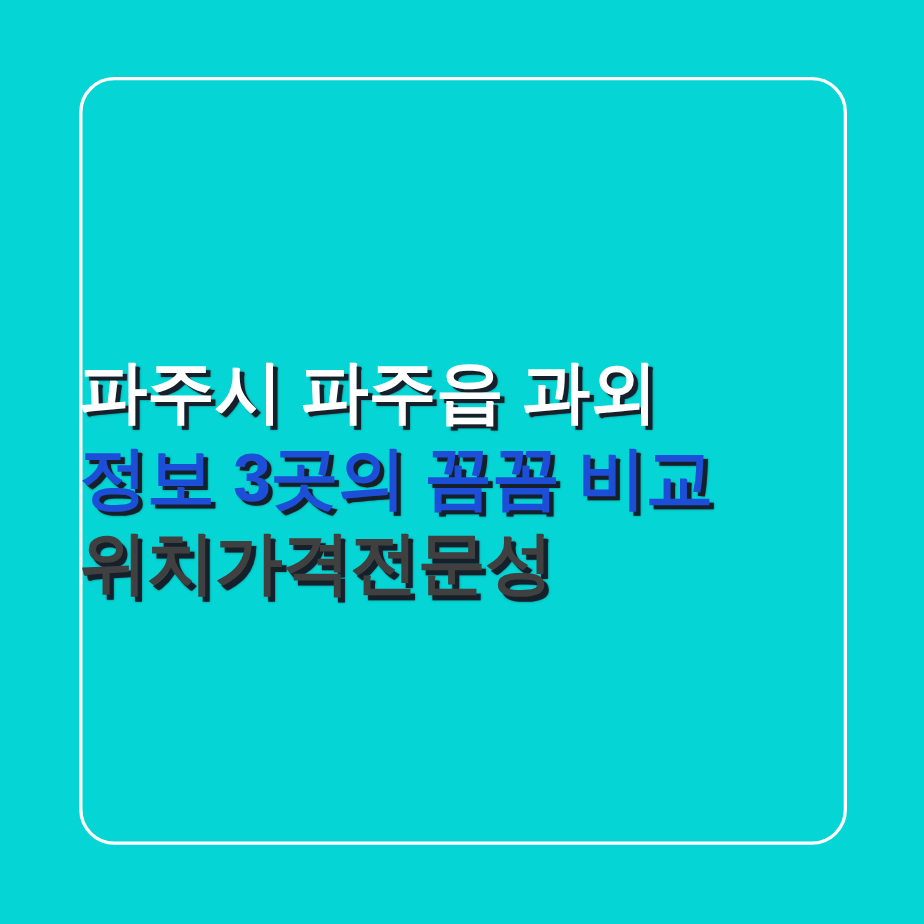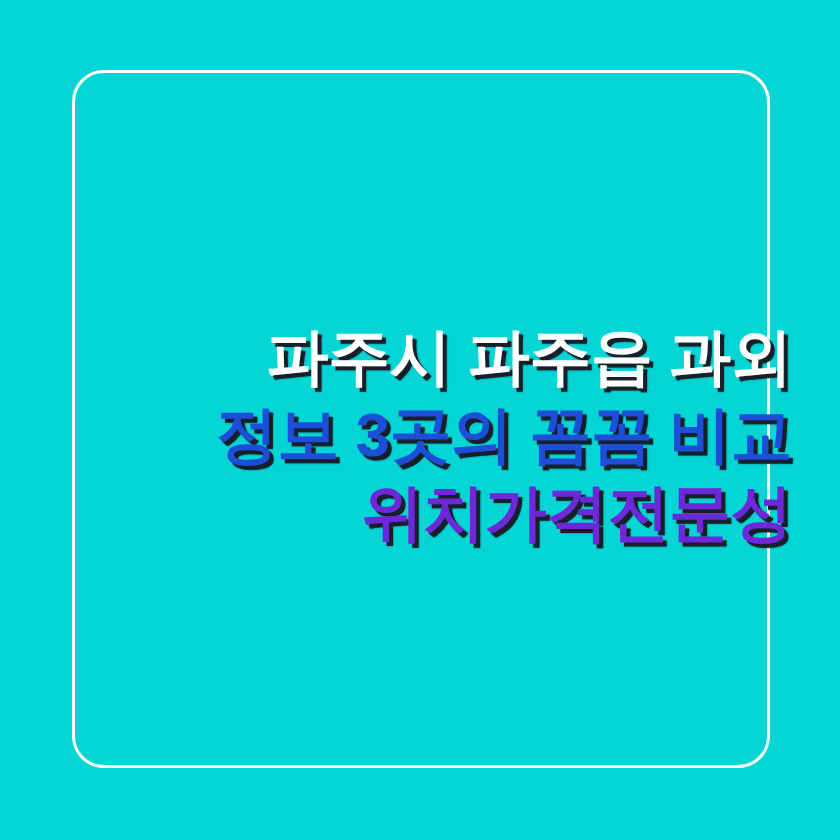--- a/index.html
+++ b/index.html
@@ -33,22 +33,22 @@
     box-sizing: border-box;
     pointer-events: none;
   }
 
   
   #title-block {
     position: absolute;
     left: 0;
     right: 0;
     top: 318px;
-    text-align: right;
-    padding: 0 48px;
+    text-align: left;
+    padding: 0 72px;
     box-sizing: border-box;
   }
 
   .title-line {
     display: block;
     color: #ffffff;
     font-family: "Liberation Sans", "DejaVu Sans", sans-serif;
     font-size: 62px;
     font-weight: 700;
     line-height: 78px;
@@ -63,16 +63,16 @@
 </head>
 <body>
 
 <div id="poster" style="background: rgb(6, 213, 213);">
 
   <div id="frame" style="border: 3px solid rgb(255, 255, 255); border-radius: 32px;"></div>
 
   <div id="title-block">
     <span class="title-line" style="color: rgb(255, 255, 255); text-shadow: rgb(22, 32, 43) 4px 4px 0px, rgba(10, 18, 26, 0.55) 4px 4px 2px;">파주시 파주읍 과외</span>
     <span class="title-line" style="color: #1d4ed8; text-shadow: rgb(22, 32, 43) 4px 4px 0px, rgba(10, 18, 26, 0.55) 4px 4px 2px;">정보 3곳의 꼼꼼 비교</span>
-    <span class="title-line" style="color: #6d28d9; text-shadow: rgb(22, 32, 43) 4px 4px 0px, rgba(10, 18, 26, 0.55) 4px 4px 2px;">위치가격전문성</span>
+    <span class="title-line" style="color: #404040; text-shadow: rgb(22, 32, 43) 4px 4px 0px, rgba(10, 18, 26, 0.55) 4px 4px 2px;">위치가격전문성</span>
   </div>
 
 </div>
 
 </body></html>

